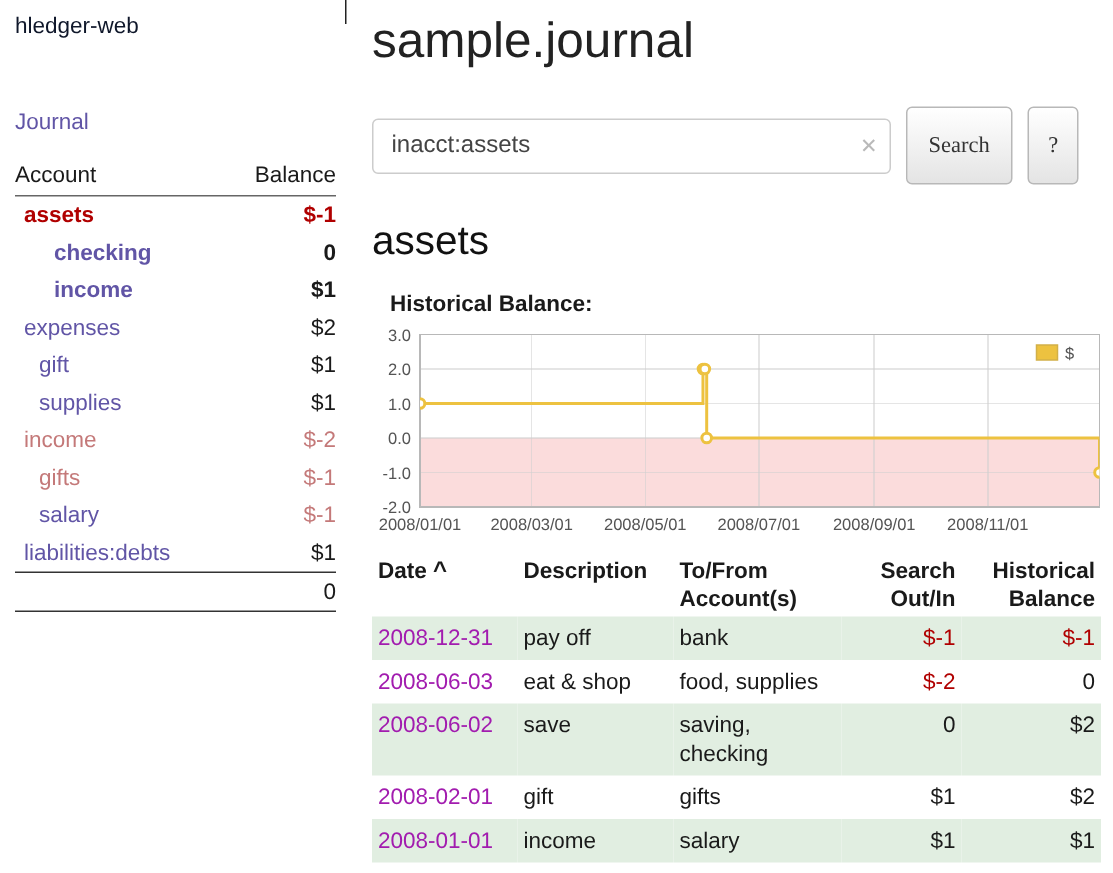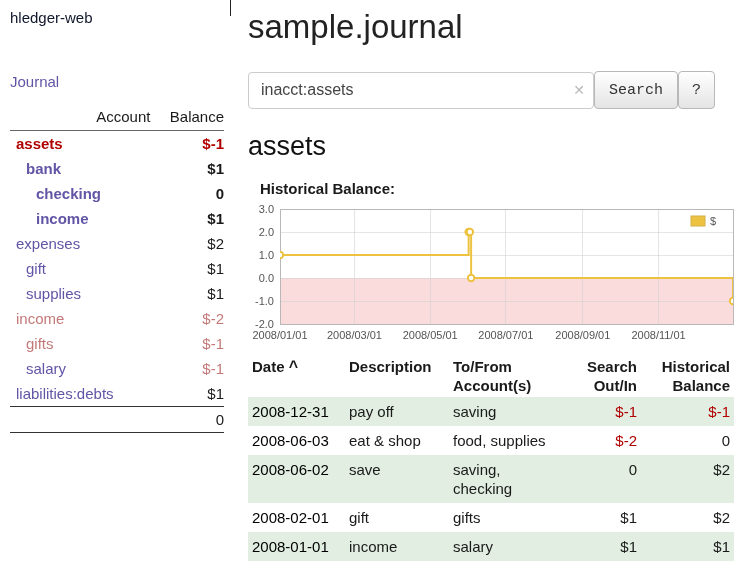--- a/index.html
+++ b/index.html
@@ -6,54 +6,54 @@
   html,body{background:#fff}
   body{width:742px;height:582px;font-family:"Liberation Sans","DejaVu Sans",sans-serif;font-size:14px;color:#1a1a1a;position:relative;overflow:hidden}
   a{cursor:pointer;text-decoration:none}
   .layout{display:flex;width:100%;height:100%}
 
   
   .sidebar{width:230px;flex:0 0 230px;padding:9px 6px 0 10px}
   .brand{display:block;font-size:15px;color:#0f172a;margin-bottom:47px}
   .journal-link{display:block;font-size:15px;color:#6155a6;margin-bottom:14px}
   table.accounts{width:214px;border-collapse:collapse;font-size:15px}
-  table.accounts th{font-weight:400;text-align:right;padding:4px 0 5px;border-bottom:1px solid #666}
+  table.accounts th{font-weight:400;text-align:left;padding:4px 0 5px;border-bottom:1px solid #666}
   table.accounts th.num{text-align:right}
   table.accounts td{padding:4px 0;line-height:17px}
   table.accounts td.bal{text-align:right;white-space:nowrap}
   table.accounts tfoot td{border-top:1px solid #333;border-bottom:1px solid #333}
   .c-link{color:#6155a6}
   .c-neg{color:#b00000}
   .c-rose{color:#c47979}
   .c-dark{color:#1a1a1a}
   .b{font-weight:700}
   .top-divider{position:absolute;left:230px;top:0;width:1px;height:16px;background:#222}
 
   
   .main{flex:1;padding:5px 8px 0 18px}
   .page-title{font-size:33px;font-weight:500;color:#222;margin:3px 0 25px}
-  .search-form{display:flex;align-items:center;gap:0;margin-bottom:22px}
+  .search-form{display:flex;align-items:center;gap:10px;margin-bottom:22px}
   .search-box{position:relative}
   .search-input{width:346px;height:37px;border:1px solid #ccc;border-radius:4px;padding:6px 28px 6px 12px;font-size:16px;color:#444;font-family:inherit;outline:none}
   .clear-icon{position:absolute;right:9px;top:11px;color:#b9b9b9;font-size:14px;line-height:1}
-  .btn{height:38px;padding:6px 14px;font-size:15px;color:#333;background:linear-gradient(#ffffff,#e4e4e4);border:1px solid #b8b8b8;border-radius:4px;font-family:Liberation Mono, monospace;cursor:pointer}
+  .btn{height:52px;padding:6px 14px;font-size:15px;color:#333;background:linear-gradient(#ffffff,#e4e4e4);border:1px solid #b8b8b8;border-radius:4px;font-family:Liberation Serif, serif;cursor:pointer}
   .btn-help{padding:6px 13px}
   .account-heading{font-size:27px;font-weight:500;color:#111;margin:0 0 18px}
   .chart-heading{font-size:15px;font-weight:700;margin:0 12px 4px}
   .chart-svg{display:block}
   .chart-svg text{font-size:11px;fill:#545454;font-family:"Liberation Sans","DejaVu Sans",sans-serif}
 
   
   table.register{width:486px;border-collapse:collapse;margin-top:12px;font-size:15px}
   table.register th{text-align:left;vertical-align:top;font-weight:700;padding:2px 4px;line-height:19px}
   table.register th.num,table.register td.num{text-align:right}
   table.register td{vertical-align:top;padding:5px 4px;line-height:19px}
   table.register td.num{white-space:nowrap}
   table.register tr.stripe{background:#e1eee1}
-  .date-link{color:#000000}
+  .date-link{color:#a21caf}
   .neg{color:#b00000}
   .sort-icon{font-weight:700;font-size:16px}
 </style>
 </head>
 <body>
 
 <div class="layout">
 
   <aside class="sidebar">
     <a class="brand">hledger-web</a>
@@ -62,24 +62,20 @@
       <thead>
         <tr>
           <th>Account</th>
           <th class="num">Balance</th>
         </tr>
       </thead>
       <tbody id="accounts-body">
           <tr>
             <td style="padding-left: 6px;"><a class="c-neg b">assets</a></td>
             <td class="bal c-neg b">$-1</td>
-          </tr>
-          <tr>
-            <td style="padding-left: 16px;"><a class="c-link b">bank</a></td>
-            <td class="bal c-dark b">$1</td>
           </tr>
           <tr>
             <td style="padding-left: 26px;"><a class="c-link b">checking</a></td>
             <td class="bal c-dark b">0</td>
           </tr>
           <tr>
             <td style="padding-left: 26px;"><a class="c-link b">income</a></td>
             <td class="bal c-dark b">$1</td>
           </tr>
           <tr>
@@ -195,21 +191,21 @@
           <th>Description</th>
           <th>To/From Account(s)</th>
           <th class="num">Search Out/In</th>
           <th class="num">Historical Balance</th>
         </tr>
       </thead>
       <tbody id="register-body">
           <tr class="stripe">
             <td><a class="date-link">2008-12-31</a></td>
             <td>pay off</td>
-            <td>saving</td>
+            <td>bank</td>
             <td class="num neg">$-1</td>
             <td class="num neg">$-1</td>
           </tr>
           <tr>
             <td><a class="date-link">2008-06-03</a></td>
             <td>eat &amp; shop</td>
             <td>food, supplies</td>
             <td class="num neg">$-2</td>
             <td class="num">0</td>
           </tr>

